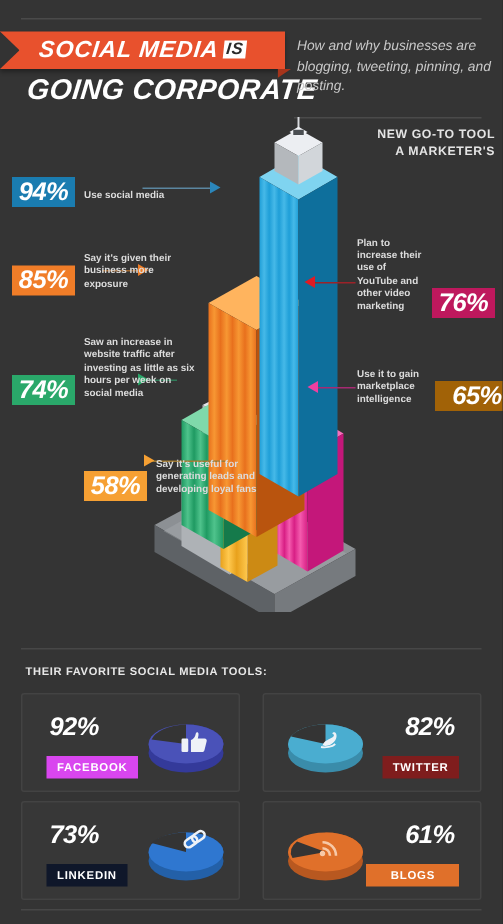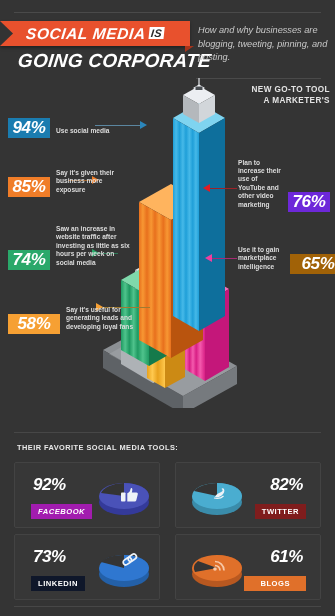--- a/index.html
+++ b/index.html
@@ -259,40 +259,40 @@
     <div class="num" style="background:#f07d28; width:42px;">85%</div>
     <div class="desc">Say it's given their business more exposure</div>
   </div>
 
   <div class="stat" style="left:8px; top:216px; height:54px;">
     <div class="num" style="background:#2aa86a; width:42px;">74%</div>
     <div class="desc" style="align-items:flex-start; padding-top:6px;">Saw an increase in website traffic after investing as little as six hours per week on social media</div>
   </div>
 
   <div class="stat" style="left:8px; top:288px; height:46px;">
-    <div class="num" style="background:#f6a033; width:52px;">58%</div>
+    <div class="num" style="background:#f6a033; width:42px;margin-left:48px;">58%</div>
     <div class="desc" style="align-items:flex-start; padding-top:5px;">Say it's useful for generating leads and developing loyal fans</div>
   </div>
 
   <div class="stat right" style="left:232px; top:166px; height:46px;">
-    <div class="num" style="background:#6d28d9; width:42px;">76%</div>
+    <div class="num" style="background:#be185d; width:42px;">76%</div>
     <div class="desc" style="align-items:flex-start; padding-top:4px; width:56px;">Plan to increase their use of YouTube and other video marketing</div>
   </div>
 
   <div class="stat right" style="left:232px; top:244px; height:30px;">
     <div class="num" style="background:#a16207; width:56px;">65%</div>
     <div class="desc" style="width:58px;">Use it to gain marketplace intelligence</div>
   </div>
 
   <div class="divider" style="top:432px;"></div>
   <div class="tools-label">THEIR FAVORITE SOCIAL MEDIA TOOLS:</div>
 
   <div class="card" style="left:14px; top:462px;">
     <div class="pct" style="left:18px; top:12px;">92%</div>
-    <div class="badge" style="left:16px; top:41px; background:#a21caf;font-style:italic;">FACEBOOK</div>
+    <div class="badge" style="left:16px; top:41px; background:#d946ef;">FACEBOOK</div>
     <div class="pie-wrap" style="left:76px; top:9px;">
       <svg width="62" height="50" viewBox="0 0 62 50">
         <ellipse cx="33" cy="30" rx="25" ry="13" fill="#343a9a"></ellipse>
         <path d="M8 24 A25 13 0 1 0 33 11 L33 17 A19 10 0 1 1 14 26 Z" fill="#343a9a"></path>
         <ellipse cx="33" cy="24" rx="25" ry="13" fill="#4a52b8"></ellipse>
         <path d="M33 24 L33 11 A25 13 0 0 0 10 21 Z" fill="#343434"></path>
         <g transform="translate(30,15) scale(0.9)">
           <rect x="0" y="6" width="5" height="10" rx="1" fill="#eef2f7"></rect>
           <path d="M7 16 L7 7 C7 7 10 6 10.5 2.5 C10.8 .8 12.5 .8 12.6 2.4 C12.7 4 12 6 12 6 L17 6 C18.4 6 19 7 18.6 8.2 L17 14.6 C16.7 15.6 16 16 15 16 Z" fill="#eef2f7"></path>
         </g>

